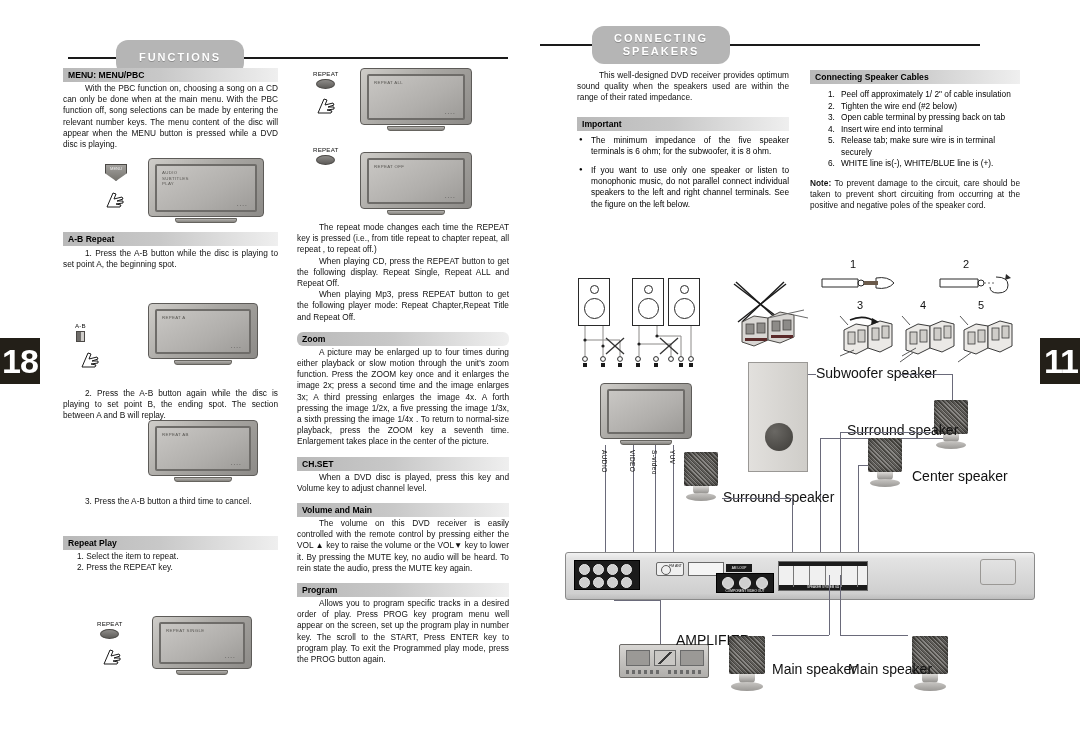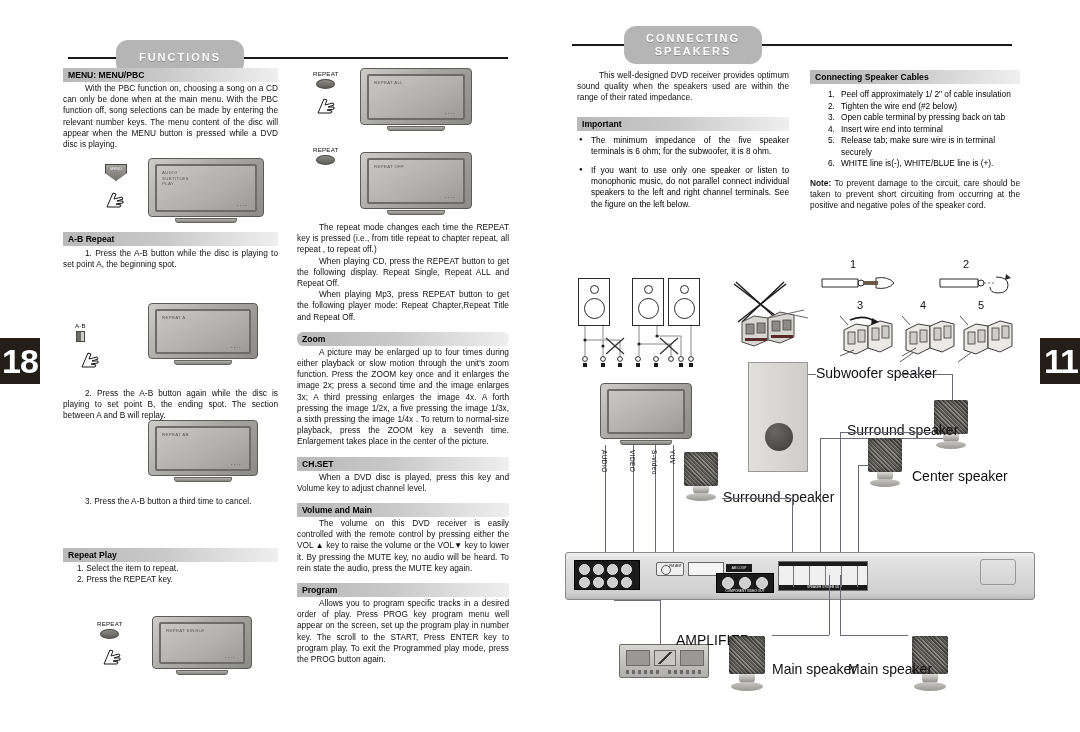--- a/index.html
+++ b/index.html
@@ -247,21 +247,21 @@
         <div class="ctrl">••••</div>
       </div>
     </div>
     <div class="base" style="width:58px;"></div>
   </div>
 
   <div class="col" style="left:63px;top:496px;width:215px;">
     <p class="body indent">3. Press the A-B button a third time to cancel.</p>
   </div>
 
-  <div class="col" style="left:63px;top:548px;width:215px;">
+  <div class="col" style="left:63px;top:536px;width:215px;">
     <div class="sechead">Repeat Play</div>
     <p class="num">1. Select the item to repeat.</p>
     <p class="num">2. Press the REPEAT key.</p>
   </div>
 
   <div class="key" style="left:97px;top:620px;">
     <div class="lbl">REPEAT</div>
     <div class="btn-oval"></div>
   </div>
   <svg class="hand" style="left:100px;top:643px;" width="26" height="26" viewBox="0 0 26 26">
@@ -324,21 +324,21 @@
 
     <div class="sechead" style="margin-top:9px;">Volume and Main</div>
     <p class="body indent">The volume on this DVD receiver is easily controlled with the remote control by pressing either the VOL ▲ key to raise the volume or the VOL▼ key to lower it. By pressing the MUTE key, no audio will be heard. To rein state the audio, press the MUTE key again.</p>
 
     <div class="sechead" style="margin-top:9px;">Program</div>
     <p class="body indent">Allows you to program specific tracks in a desired order of play.  Press PROG key program menu well appear on the screen, set up the program play in number key. The scroll to the START, Press ENTER key to program play.  To exit the Programmed play mode, press the PROG button again.</p>
   </div>
 
   <div style="position:absolute;left:540px;top:0;width:1px;height:732px;background:#ffffff;"></div>
 
-  <div class="banner-wrap" style="left:572px;top:26px;width:440px;">
+  <div class="banner-wrap" style="left:540px;top:26px;width:440px;">
     <div class="banner-line" style="width:52px;"></div>
     <div class="banner-pill" style="width:138px;">
       <div>CONNECTING</div>
       <div>SPEAKERS</div>
     </div>
     <div class="banner-line" style="flex:1;"></div>
   </div>
 
   <div class="col" style="left:577px;top:70px;width:212px;">
     <p class="body indent">This well-designed DVD receiver provides optimum sound quality when the speakers used are within the range of their rated impedance.</p>

